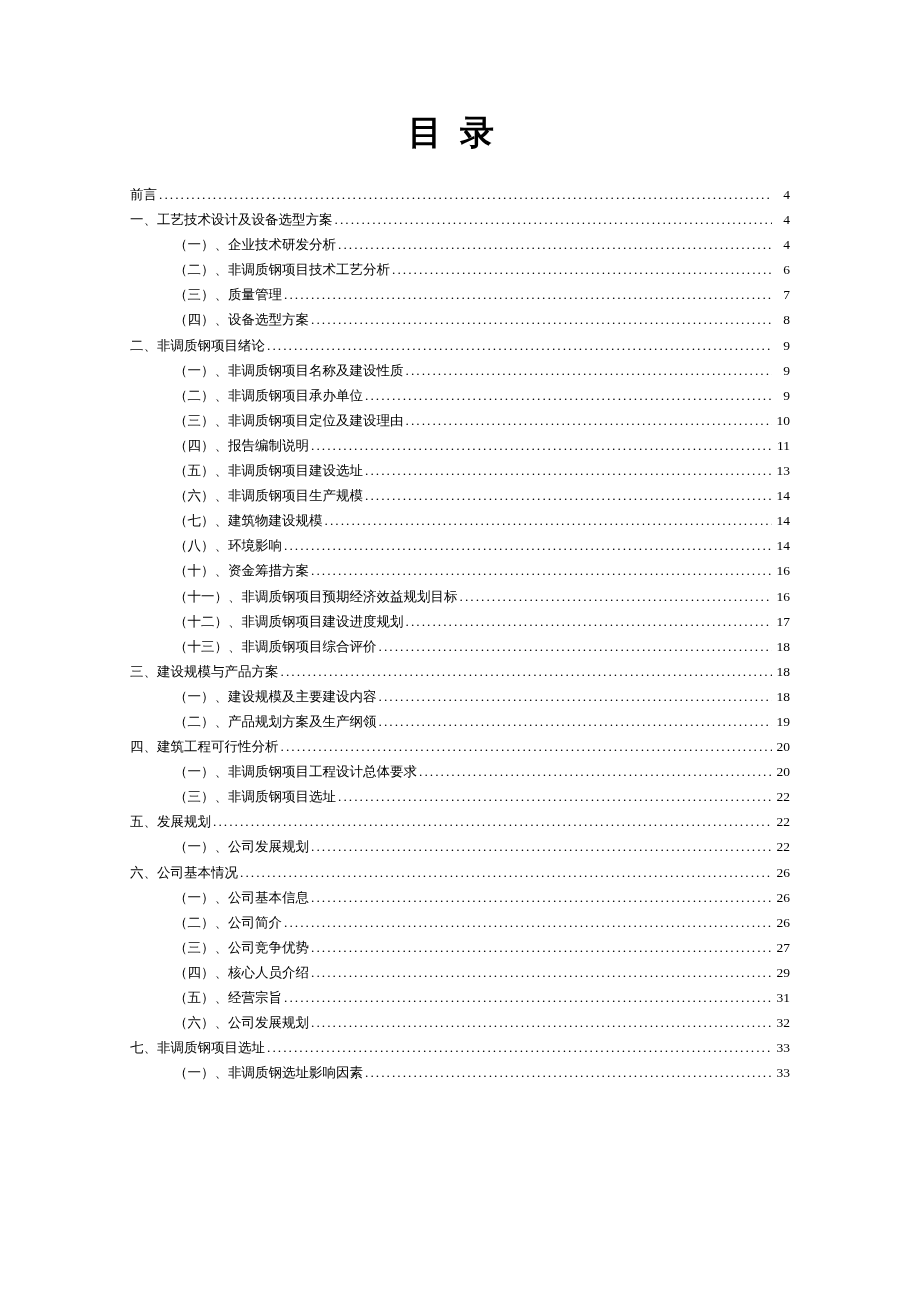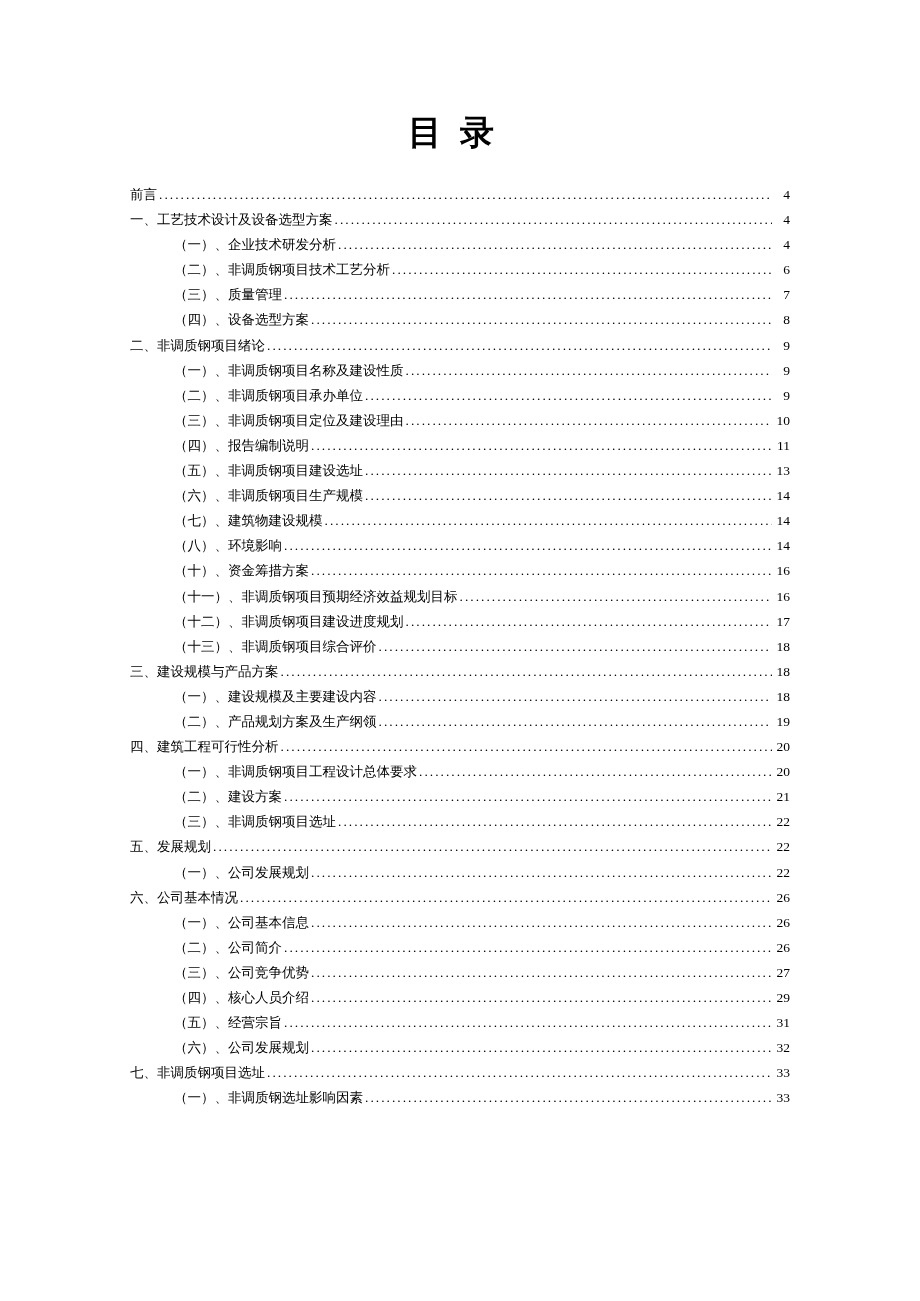--- a/index.html
+++ b/index.html
@@ -180,25 +180,20 @@
       <span class="toc-label">四、建筑工程可行性分析</span>
       <span class="toc-dots"></span>
       <span class="toc-page">20</span>
     </div>
     <div class="toc-row level-2">
       <span class="toc-label">（一）、非调质钢项目工程设计总体要求</span>
       <span class="toc-dots"></span>
       <span class="toc-page">20</span>
     </div>
     <div class="toc-row level-2">
-      <span class="toc-label">（二）、建设方案</span>
-      <span class="toc-dots"></span>
-      <span class="toc-page">21</span>
-    </div>
-    <div class="toc-row level-2">
       <span class="toc-label">（三）、非调质钢项目选址</span>
       <span class="toc-dots"></span>
       <span class="toc-page">22</span>
     </div>
     <div class="toc-row level-1">
       <span class="toc-label">五、发展规划</span>
       <span class="toc-dots"></span>
       <span class="toc-page">22</span>
     </div>
     <div class="toc-row level-2">

